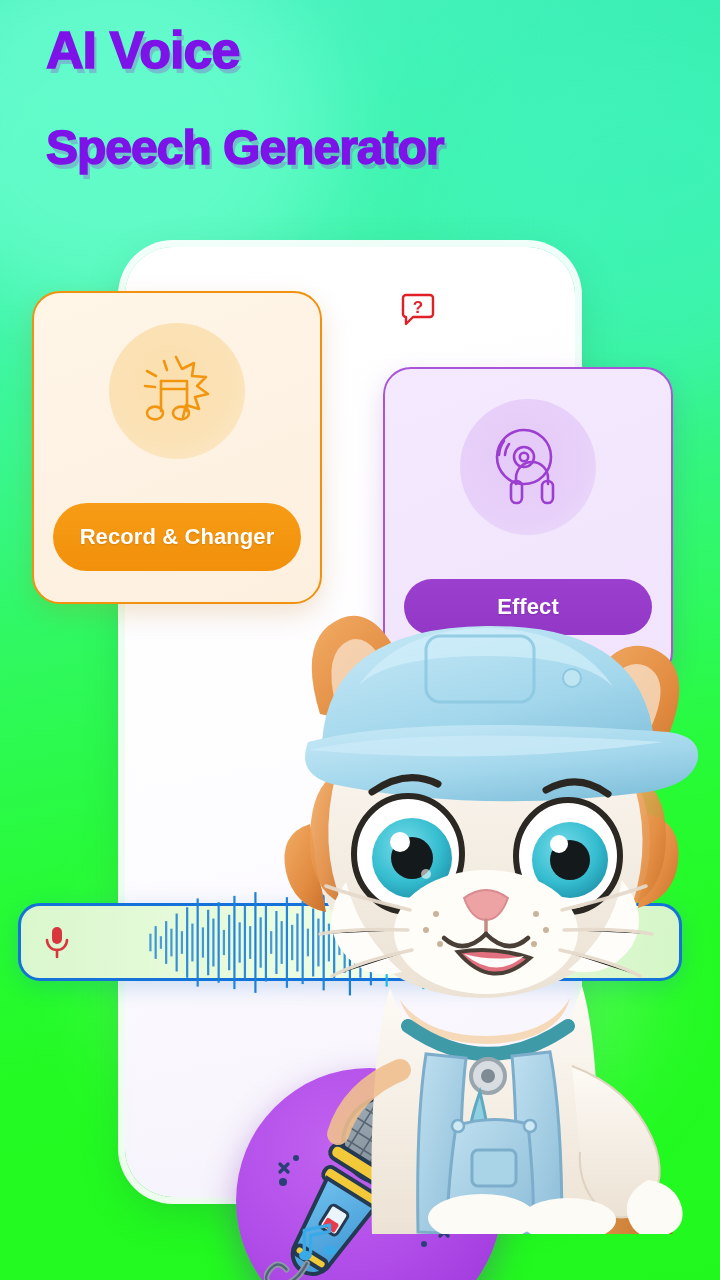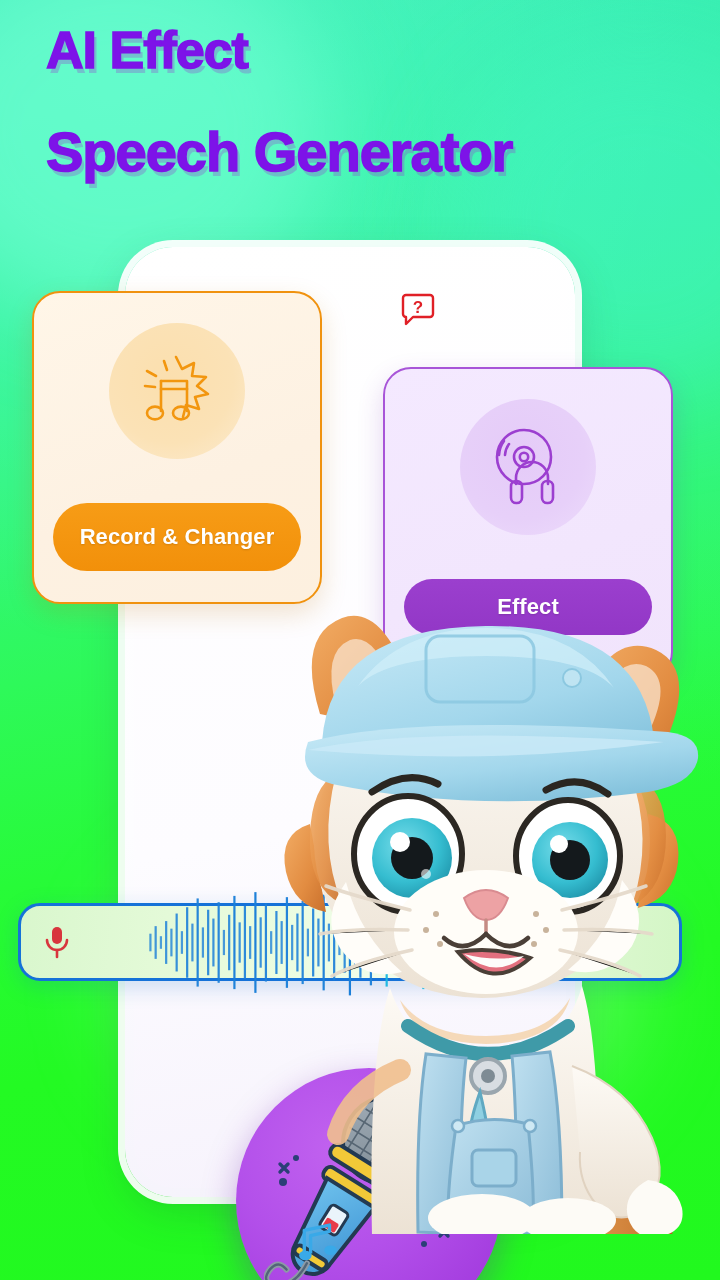--- a/index.html
+++ b/index.html
@@ -133,21 +133,21 @@
     position:absolute; left:46px; top:22px;
     z-index:14;
     color:#7d13e8;
     font-weight:bold;
     font-size:52px;
     line-height:1.08;
     letter-spacing:-1px;
     text-shadow:3px 5px 0 rgba(150,60,210,.30);
     -webkit-text-stroke:1.5px #7d13e8;
   }
-  #headline .l2{ font-size:56px; display:block; margin-top:44px; }
+  #headline .l2{ font-size:48px; display:block; margin-top:44px; }
 
   
   #wave-bar{
     position:absolute;
     left:18px; top:903px;
     width:664px; height:78px;
     border-radius:22px;
     border:3.5px solid #1572d8;
     background:linear-gradient(95deg,#d9f7cd 0%,#e4fad8 22%,#eafce0 40%,#f4fdee 62%,#dcf8d0 86%,#d4f6c6 100%);
     box-shadow:0 6px 22px rgba(30,120,200,.22);
@@ -236,21 +236,21 @@
         <path d="M30 44 h26"></path>
         <path d="M36 25 l-3 -9 M25 31 l-9 -5 M24 42 l-10 -1"></path>
       </svg>
     </div>
     <div class="cta">
       <span>Record &amp; Changer</span>
     </div>
   </div>
 
   <div id="headline">
-    <span class="l1">AI Effect</span>
+    <span class="l1">AI Voice</span>
     <span class="l2">Speech Generator</span>
   </div>
 
   <div id="wave-bar">
     <svg id="mic-icon-small" viewBox="0 0 28 34" xmlns="http://www.w3.org/2000/svg">
       <rect x="9" y="2" width="10" height="17" rx="5" fill="#d8353d"></rect>
       <path d="M4 15 a10 10 0 0 0 20 0" fill="none" stroke="#d8353d" stroke-width="2.6" stroke-linecap="round"></path>
       <path d="M14 25 v7" stroke="#d8353d" stroke-width="2.6" stroke-linecap="round"></path>
     </svg>
   </div>

